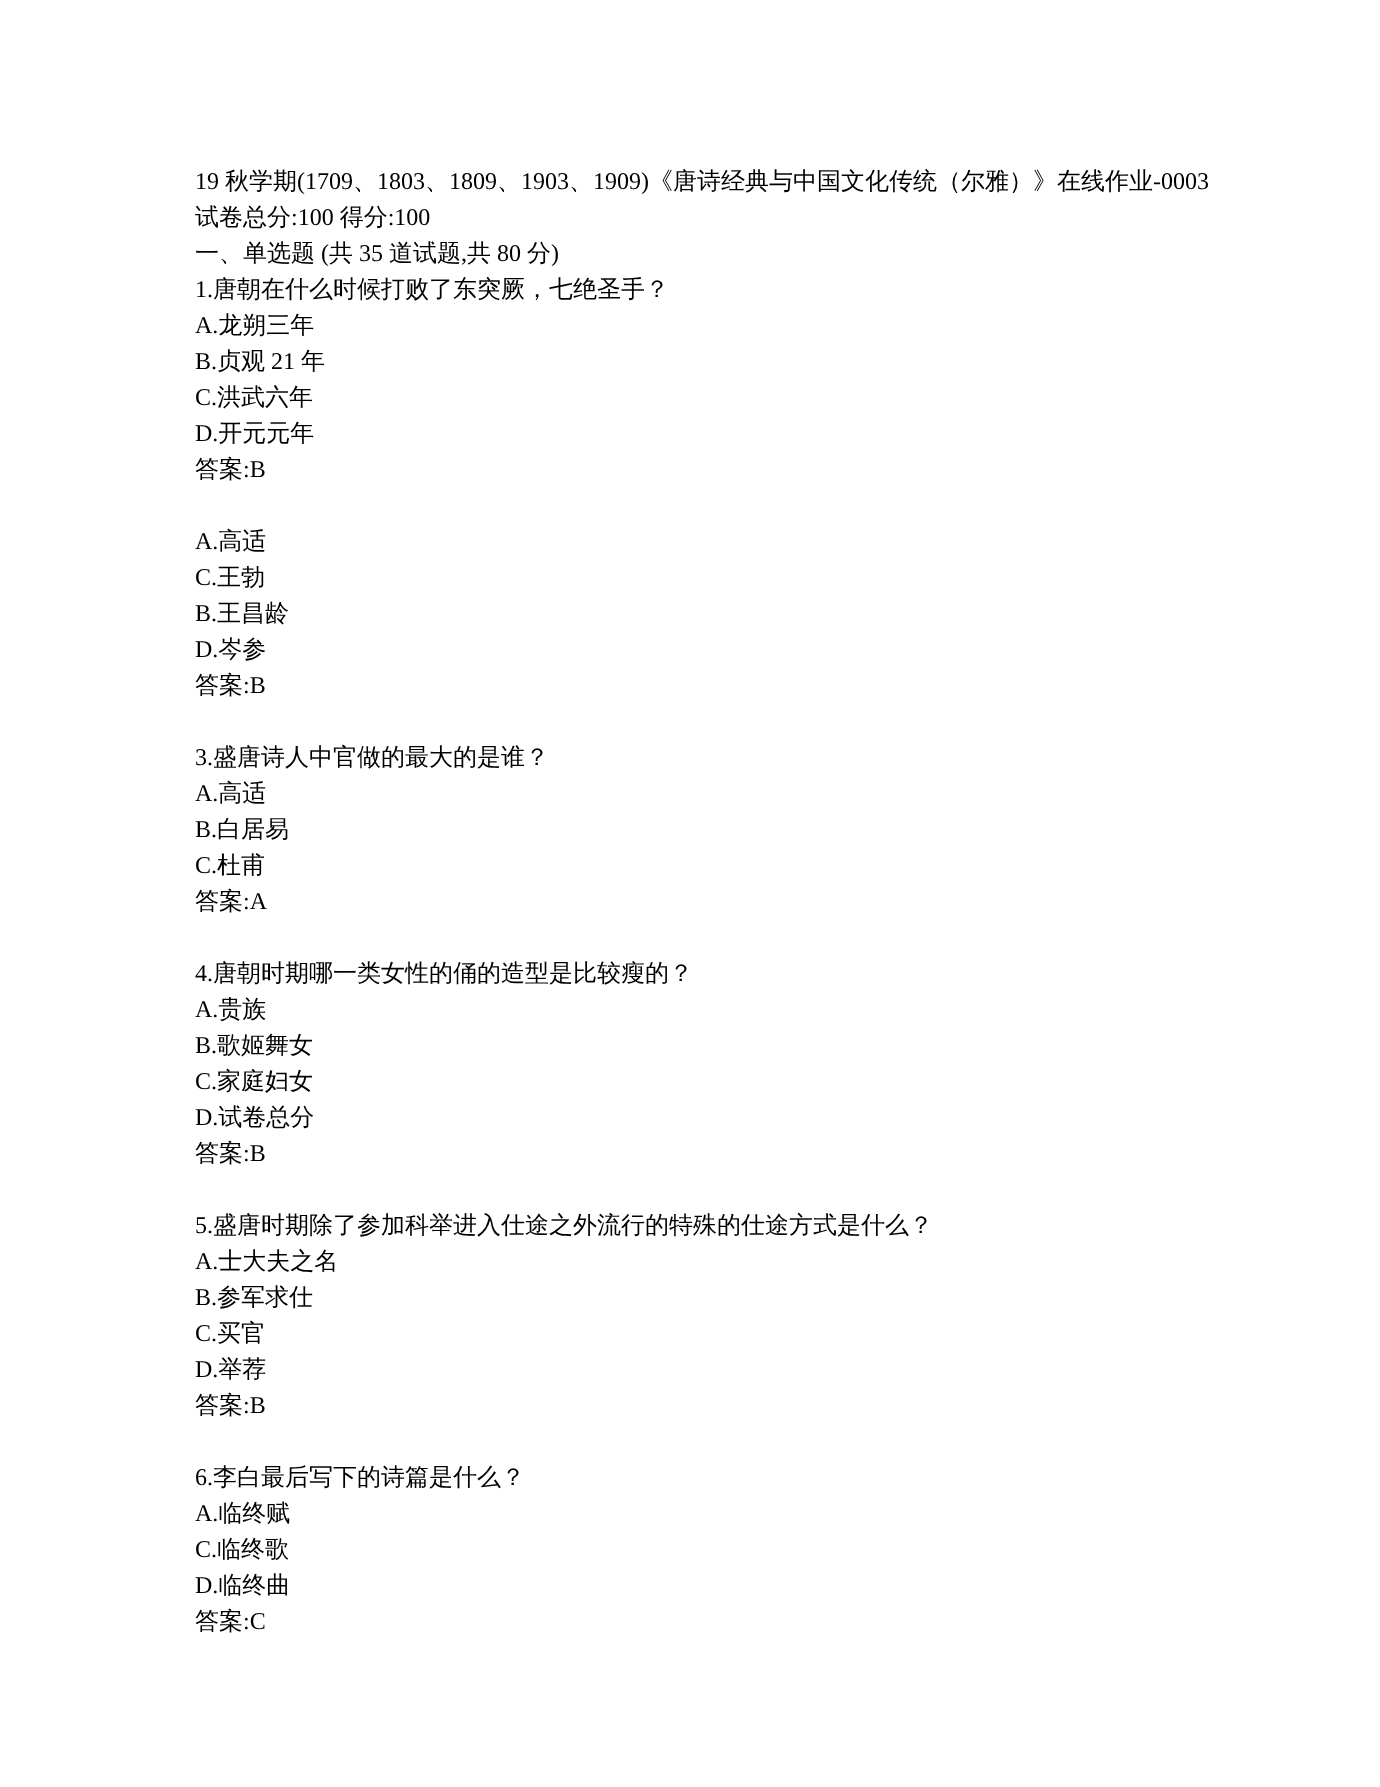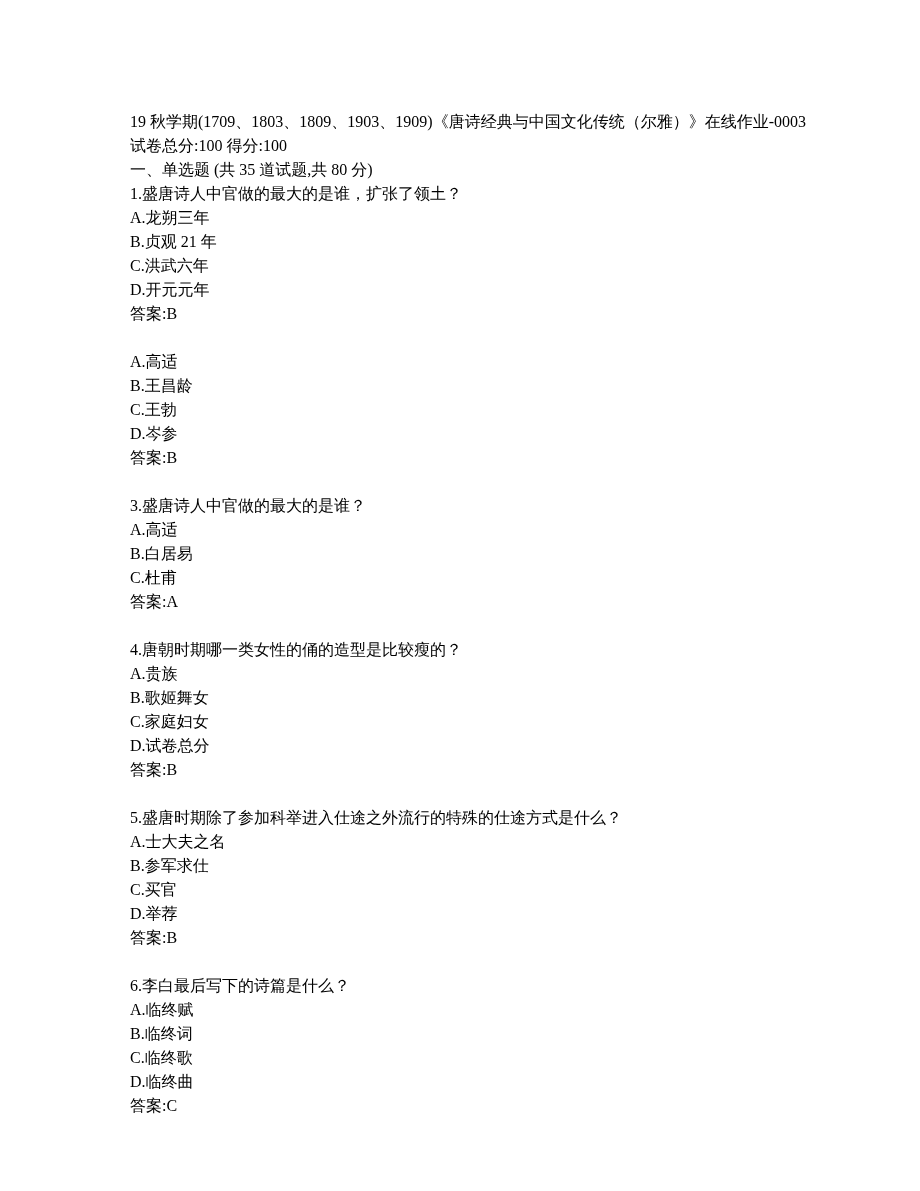--- a/index.html
+++ b/index.html
@@ -28,32 +28,32 @@
     }
   </style>
 </head>
 <body>
 
 <p class="line header-line">19 秋学期(1709、1803、1809、1903、1909)《唐诗经典与中国文化传统（尔雅）》在线作业-0003</p>
 <p class="line header-line">试卷总分:100   得分:100</p>
 <p class="line section-header">一、单选题 (共 35 道试题,共 80 分)</p>
 
 <div class="question-block">
-  <p class="line"><span>1.</span><span>盛唐诗人中官做的最大的是谁，扩张了领土？</span></p>
+  <p class="line"><span>1.</span><span>唐朝在什么时候打败了东突厥，七绝圣手？</span></p>
   <p class="line">A.龙朔三年</p>
   <p class="line">B.贞观 21 年</p>
   <p class="line">C.洪武六年</p>
   <p class="line">D.开元元年</p>
   <p class="line">答案:B</p>
 </div>
 
 <div class="question-block">
   <p class="line">A.高适</p>
+  <p class="line">C.王勃</p>
   <p class="line">B.王昌龄</p>
-  <p class="line">C.王勃</p>
   <p class="line">D.岑参</p>
   <p class="line">答案:B</p>
 </div>
 
 <div class="question-block">
   <p class="line"><span>3.</span><span>盛唐诗人中官做的最大的是谁？</span></p>
   <p class="line">A.高适</p>
   <p class="line">B.白居易</p>
   <p class="line">C.杜甫</p>
   <p class="line">答案:A</p>
@@ -73,21 +73,20 @@
   <p class="line">A.士大夫之名</p>
   <p class="line">B.参军求仕</p>
   <p class="line">C.买官</p>
   <p class="line">D.举荐</p>
   <p class="line">答案:B</p>
 </div>
 
 <div class="question-block">
   <p class="line"><span>6.</span><span>李白最后写下的诗篇是什么？</span></p>
   <p class="line">A.临终赋</p>
-  <p class="line">B.临终词</p>
   <p class="line">C.临终歌</p>
   <p class="line">D.临终曲</p>
   <p class="line">答案:C</p>
 </div>
 
 <div class="question-block">
   <p class="line"></p>
 
 </div>
 

